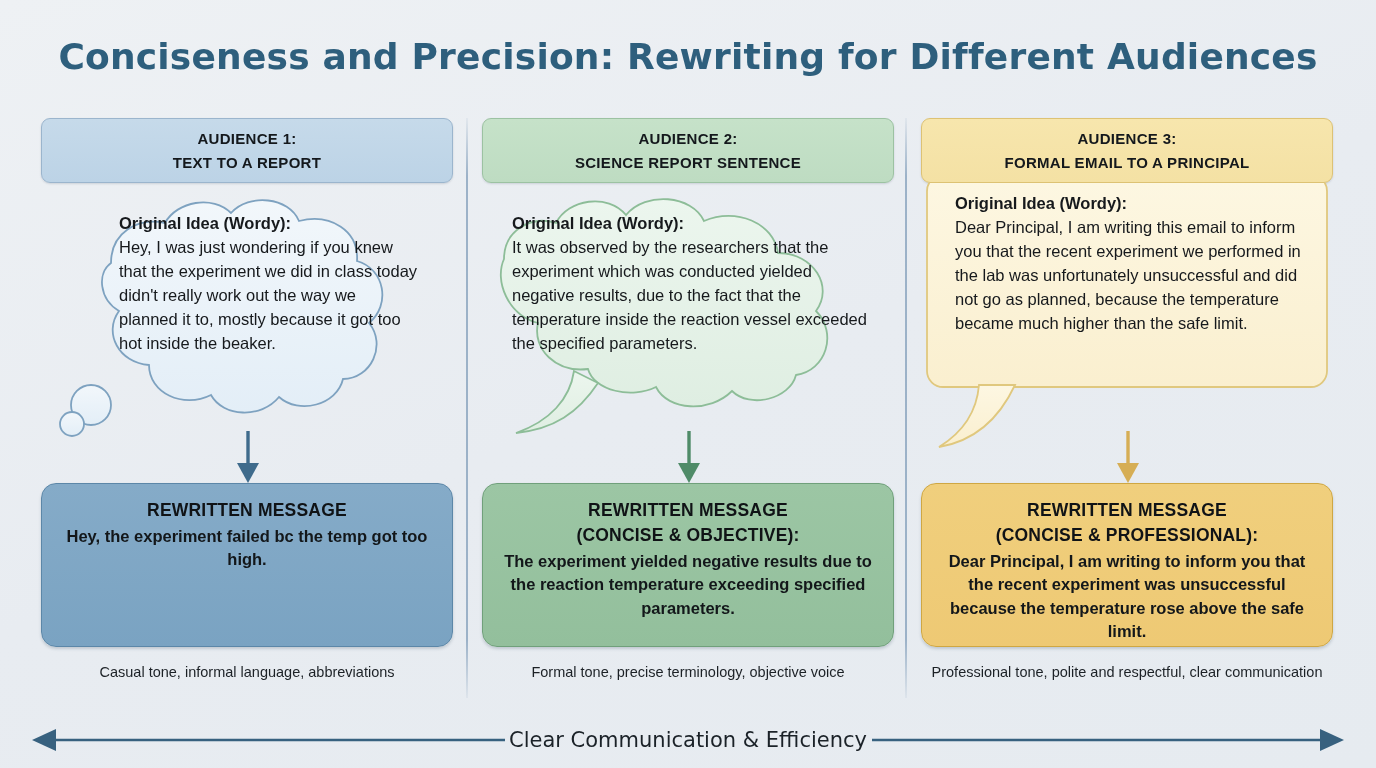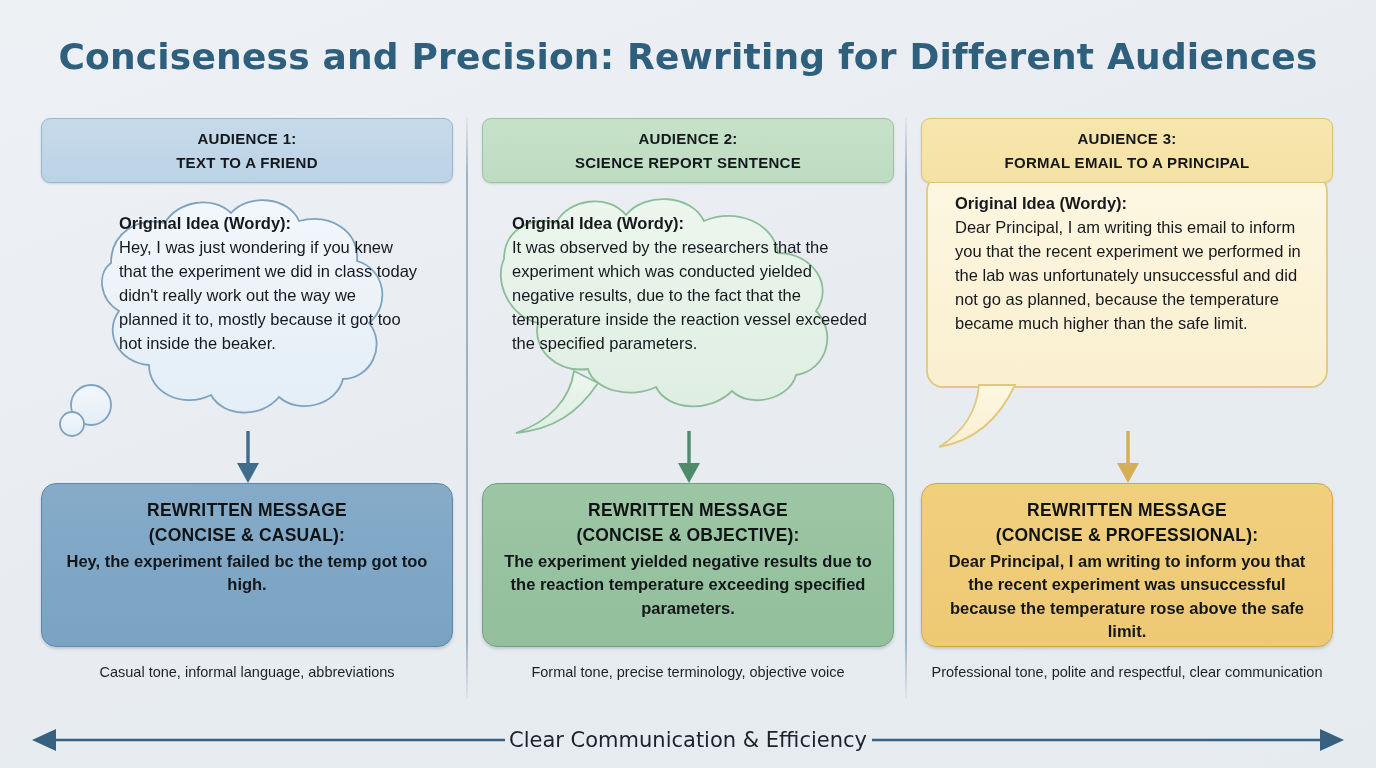--- a/index.html
+++ b/index.html
@@ -185,21 +185,21 @@
 <div id="page">
 
   <div class="title">Conciseness and Precision: Rewriting for Different Audiences</div>
 
   <div class="divider d1"></div>
   <div class="divider d2"></div>
 
   <div class="col c1">
     <div class="hdr blue">
       <span class="l1">AUDIENCE 1:</span>
-      <span class="l2">TEXT TO A FRIEND</span>
+      <span class="l2">TEXT TO A REPORT</span>
     </div>
 
     <div class="bubble-zone">
       <svg class="bubble-svg" width="412" height="300" viewBox="0 0 412 300">
         <defs>
           <linearGradient id="g1" x1="0" y1="0" x2="0" y2="1">
             <stop offset="0%" stop-color="#f2f7fb"></stop>
             <stop offset="100%" stop-color="#e3eef7"></stop>
           </linearGradient>
         </defs>
@@ -226,21 +226,20 @@
 
       <svg class="arrow-down" style="left:190px; top:248px;" width="34" height="54" viewBox="0 0 34 54">
         <line x1="17" y1="0" x2="17" y2="34" stroke="#3f6b8c" stroke-width="3.4"></line>
         <polygon points="17,52 6,32 28,32" fill="#3f6b8c"></polygon>
       </svg>
     </div>
 
     <div class="rewrite blue">
       <div class="rw-title">
         <span>REWRITTEN MESSAGE</span>
-        <span>(CONCISE &amp; CASUAL):</span>
       </div>
       <div class="rw-body">Hey, the experiment failed bc the temp got too high.</div>
     </div>
 
     <div class="caption">Casual tone, informal language, abbreviations</div>
   </div>
 
   <div class="col c2">
     <div class="hdr green">
       <span class="l1">AUDIENCE 2:</span>

